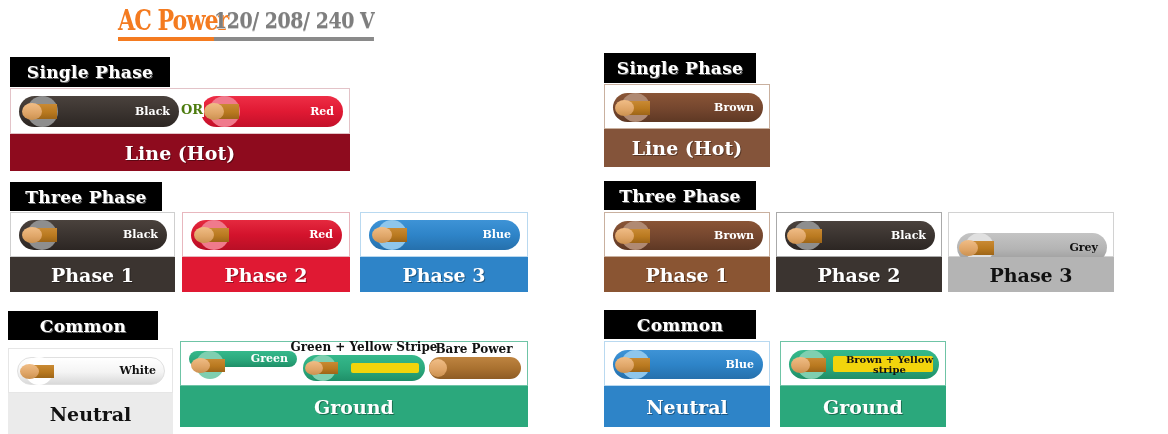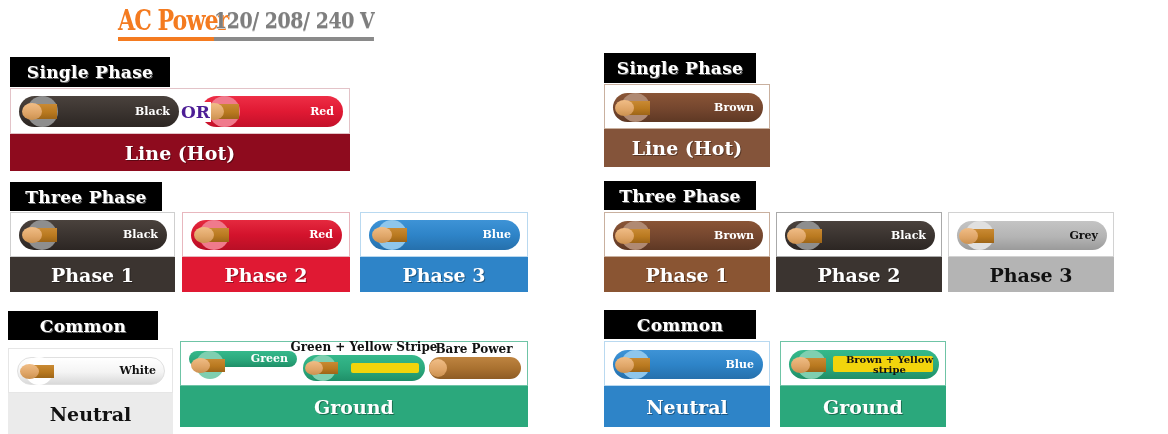--- a/index.html
+++ b/index.html
@@ -118,22 +118,22 @@
     font-weight:bold;
     font-size:12px;
     color:#111111;
     white-space:nowrap;
     text-align:center;
   }
   .or-txt{
     position:absolute;
     font-family:"DejaVu Serif", serif;
     font-weight:bold;
-    font-size:17px;
-    color:#4c1d95;
+    font-size:13px;
+    color:#4d7c0f;
     background:#ffffff;
     padding:0 1px;
     z-index:5;
   }
 </style>
 </head>
 <body>
 
 <div class="panel" id="panel-left">
 
@@ -293,21 +293,21 @@
         <div class="core" style="left:13px;top:8px;width:24px;height:14px;"></div>
         <div class="tip" style="left:2px;top:7px;width:19px;height:16px;"></div>
         <div class="wlabel w">Black</div>
       </div>
     </div>
     <div class="capbar lt" style="height:35px;background:#3B3430;">Phase 2</div>
   </div>
 
   <div class="card" style="left:364px;top:212px;width:166px;height:80px;">
     <div class="wirebox" style="height:45px;border-color:#d2d2d2;">
-      <div class="wire" style="left:8px;top:8px;width:150px;height:29px;">
+      <div class="wire" style="left:8px;top:20px;width:150px;height:29px;">
         <div class="sheath" style="background:linear-gradient(180deg,#C4C4C4 0%,#B4B4B4 55%,#9A9A9A 100%);"></div>
         <div class="collar" style="left:8px;top:0px;width:29px;height:29px;background:#E0E0E0;"></div>
         <div class="core" style="left:13px;top:8px;width:24px;height:14px;"></div>
         <div class="tip" style="left:2px;top:7px;width:19px;height:16px;"></div>
         <div class="wlabel b">Grey</div>
       </div>
     </div>
     <div class="capbar dk" style="height:35px;background:#B4B4B4;">Phase 3</div>
   </div>
 

